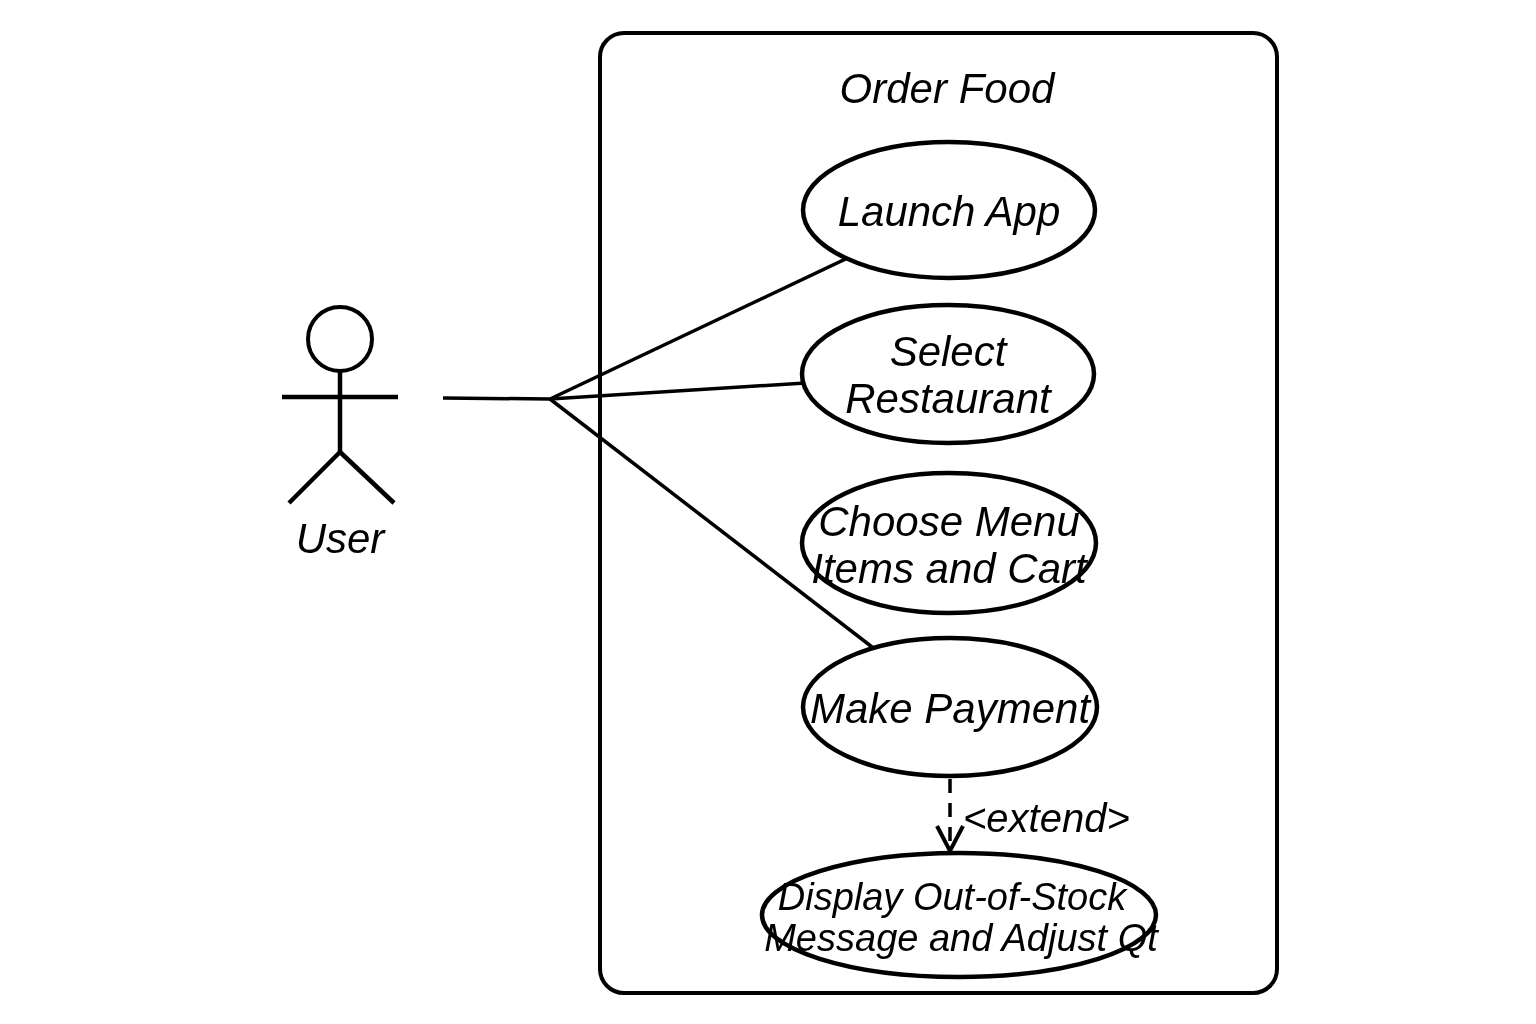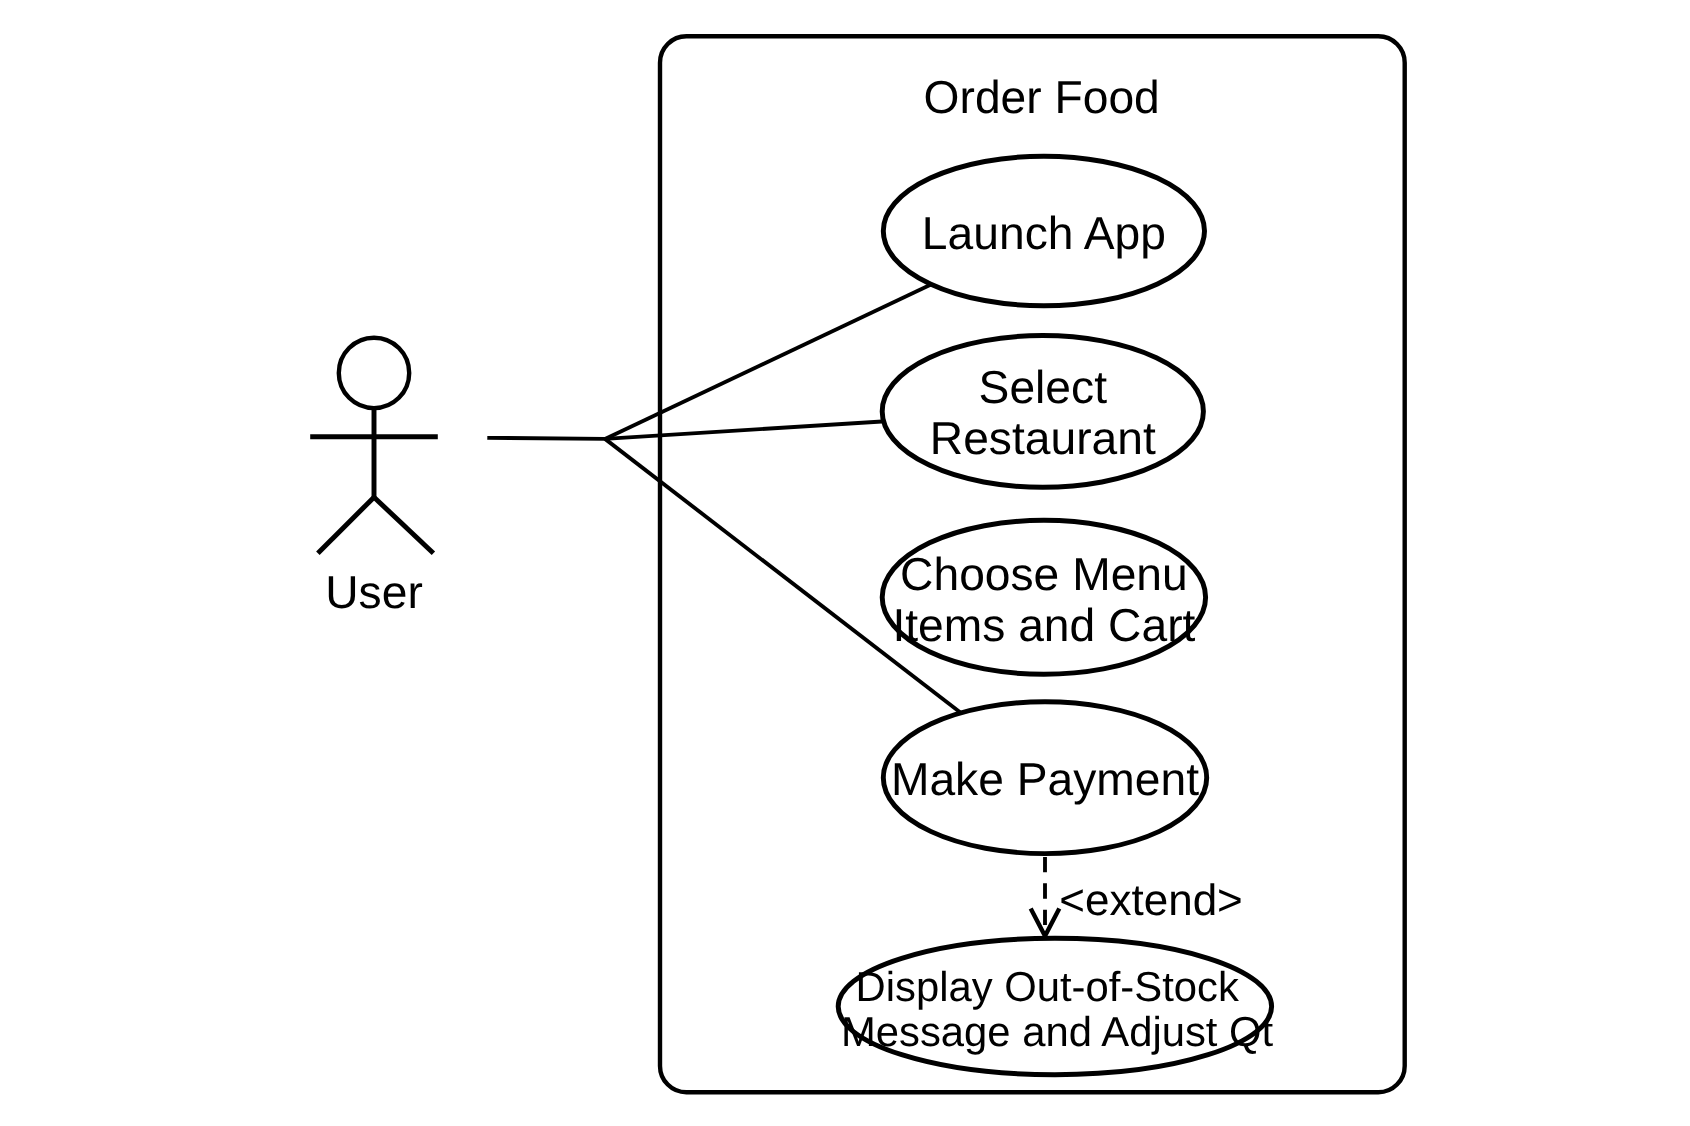--- a/index.html
+++ b/index.html
@@ -9,20 +9,21 @@
     width: 1536px;
     height: 1024px;
     overflow: hidden;
     font-family: "Liberation Sans", sans-serif;
   }
   .stage {
     position: relative;
     width: 1536px;
     height: 1024px;
     background: #ffffff;
+    font-style: italic;
   }
   svg {
     display: block;
   }
   .shape {
     fill: #ffffff;
     stroke: #000000;
   }
   .edge {
     stroke: #000000;

